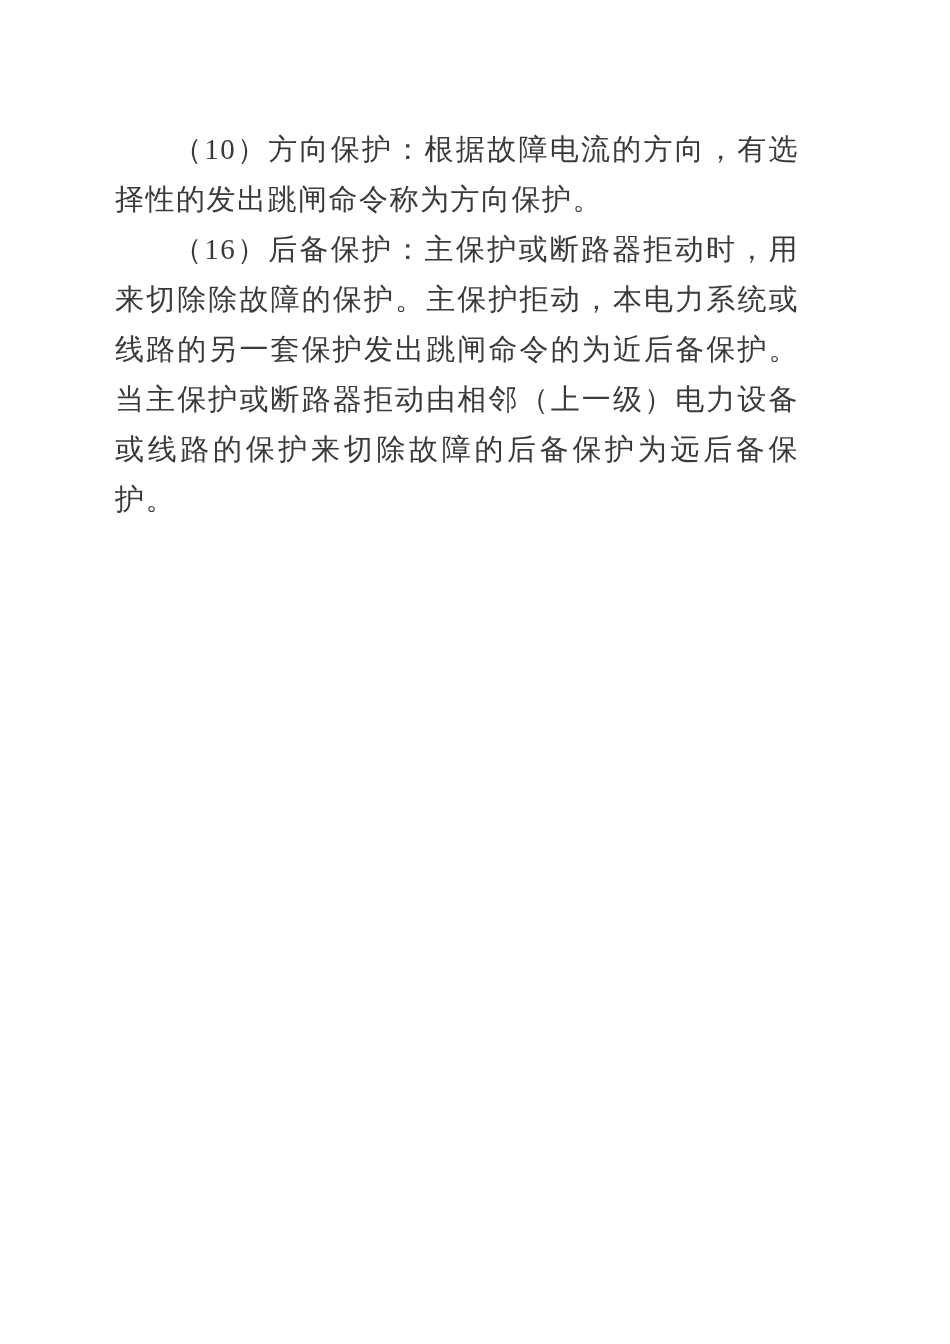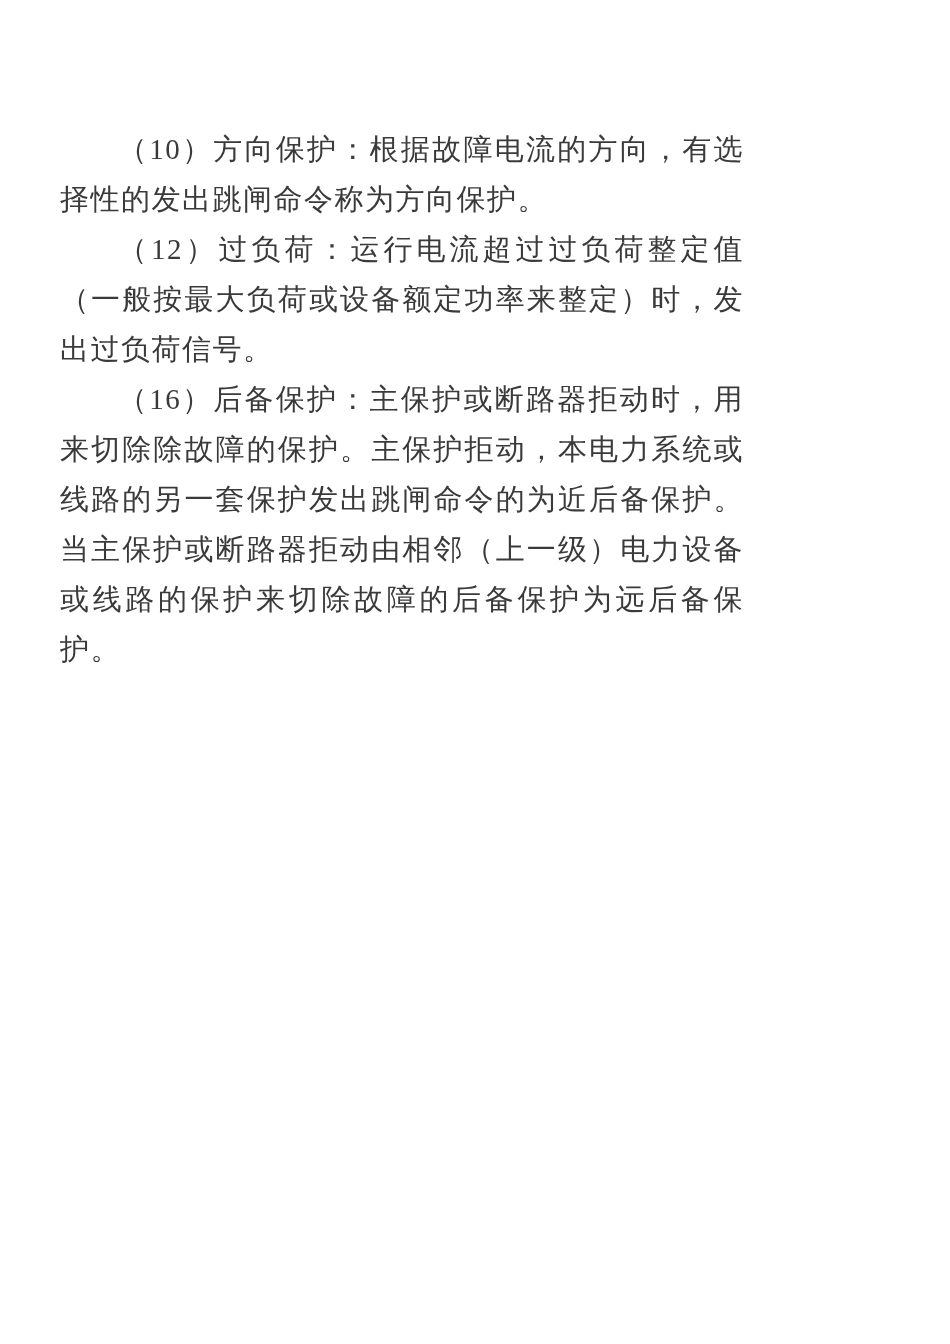--- a/index.html
+++ b/index.html
@@ -7,21 +7,21 @@
     padding: 0;
     background: #ffffff;
   }
   .page {
     position: relative;
     width: 950px;
     height: 1344px;
     background: #ffffff;
     overflow: hidden;
     box-sizing: border-box;
-    padding: 124px 133px 0 60px;
+    padding: 124px 133px 0 115px;
   }
   .doc-body {
     width: 684px;
   }
   .doc-body p {
     margin: 0;
     padding: 0;
     font-family: "Liberation Serif", "DejaVu Serif", serif;
     font-size: 29px;
     line-height: 50px;
@@ -32,17 +32,16 @@
     text-indent: 2em;
     word-break: break-all;
   }
 </style>
 </head>
 <body>
 
 <div class="page">
   <div class="doc-body">
     <p>（10）方向保护：根据故障电流的方向，有选择性的发出跳闸命令称为方向保护。</p>
-    <p>（12）过负荷：运行电流超过过负荷整定值（一般按最大负荷或设备额定功率来整定）时，发出过负荷信号。</p>
     <p>（16）后备保护：主保护或断路器拒动时，用来切除除故障的保护。主保护拒动，本电力系统或线路的另一套保护发出跳闸命令的为近后备保护。当主保护或断路器拒动由相邻（上一级）电力设备或线路的保护来切除故障的后备保护为远后备保护。</p>
 
   </div>
 </div>
 
 </body></html>

